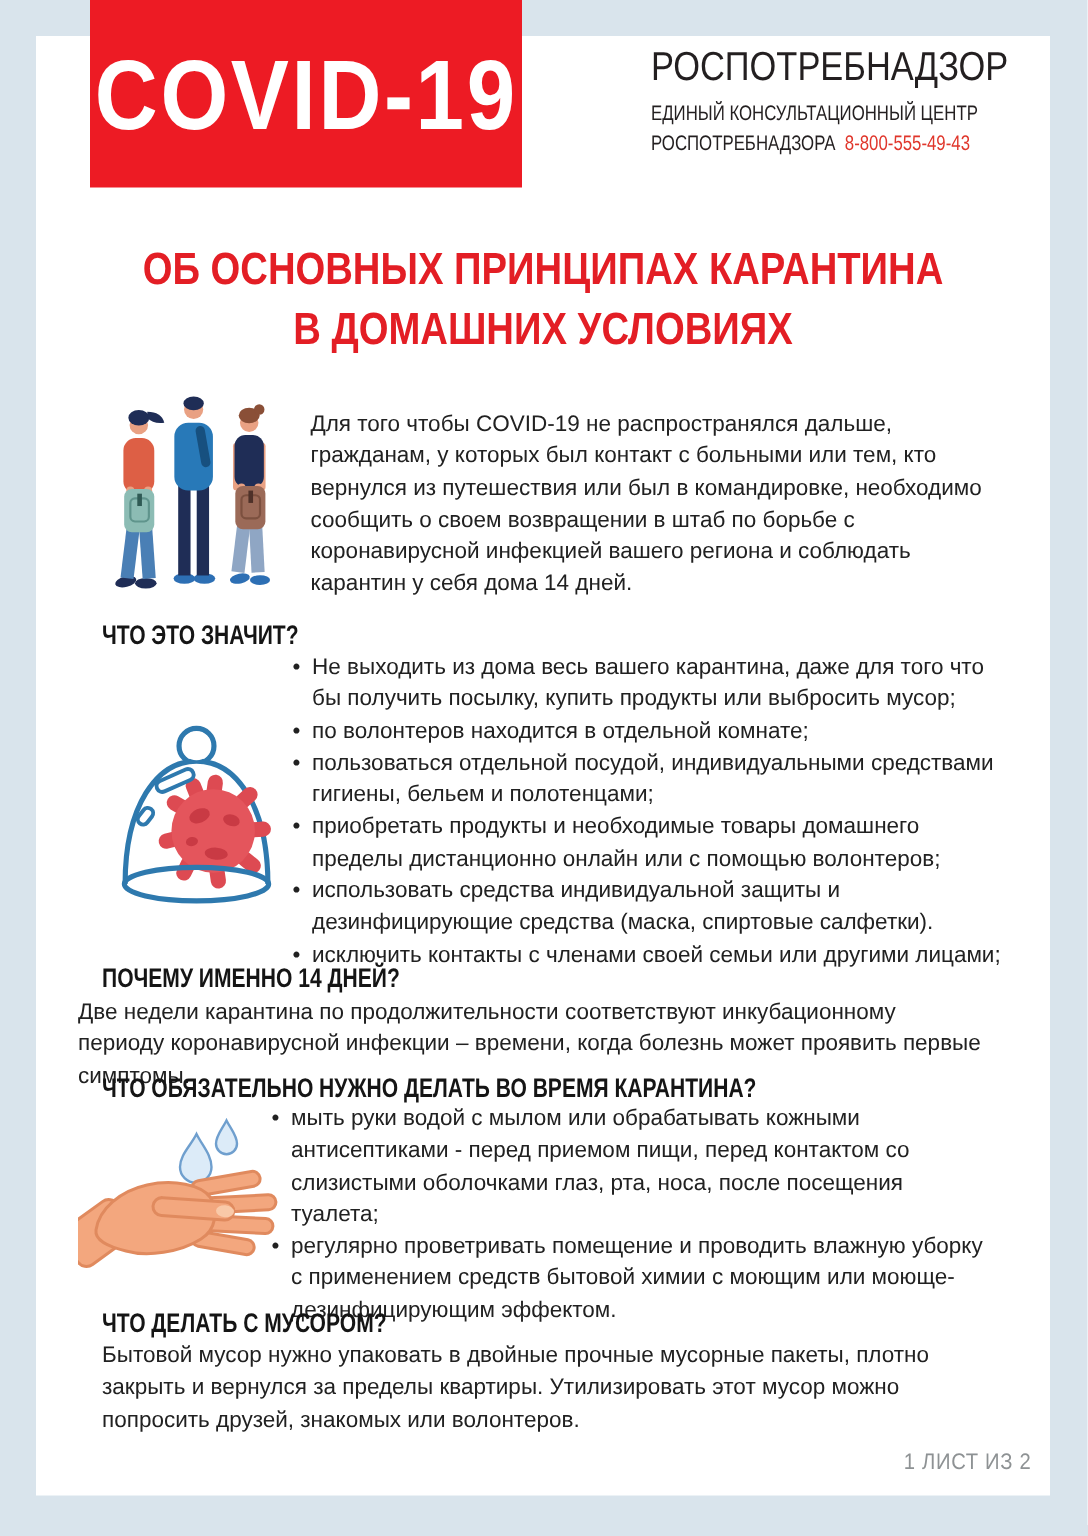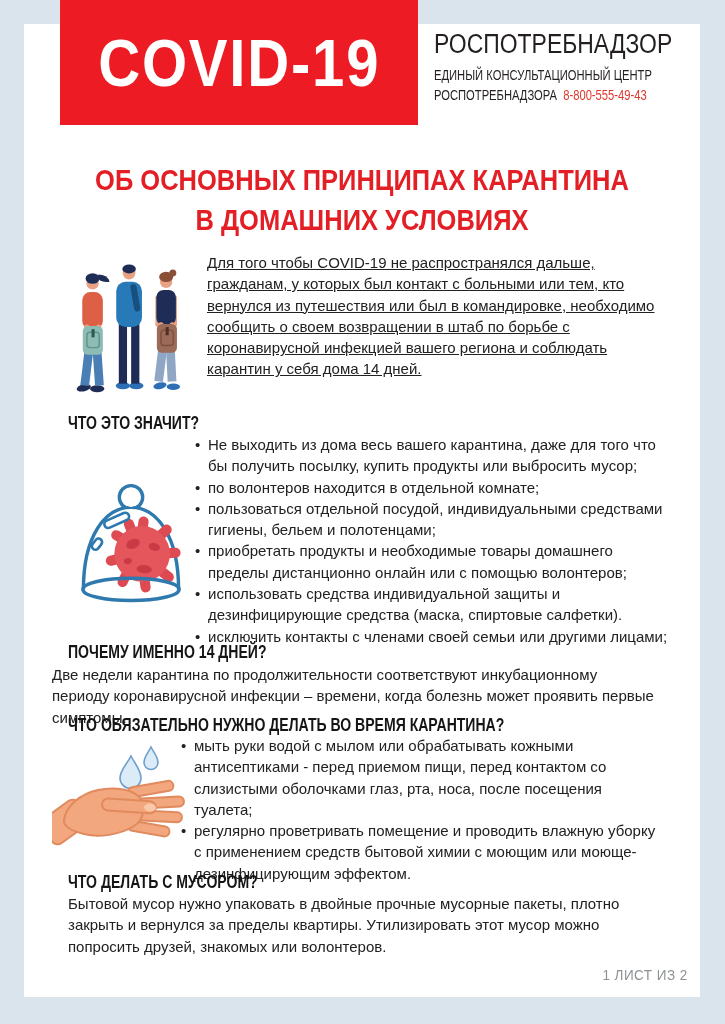--- a/index.html
+++ b/index.html
@@ -9,21 +9,21 @@
     font-family:"Liberation Sans", sans-serif;
     position:relative;overflow:hidden;
     color:#212121;
   }
   .page{
     position:absolute;left:24px;top:24px;width:676px;height:973px;
     background:#ffffff;
   }
   
   .banner{
-    position:absolute;left:36px;top:-24px;width:358px;height:125px;
+    position:absolute;left:36px;top:-24px;width:288px;height:125px;
     background:#ed1b24;
     display:flex;align-items:center;justify-content:center;
   }
   .banner-text{
     color:#ffffff;font-size:66px;font-weight:bold;letter-spacing:2px;
     transform:scaleX(0.88);white-space:nowrap;
   }
   .header-right{position:absolute;left:410px;top:2px;}
   .org-name{
     font-size:27px;color:#231f20;line-height:36px;
@@ -36,21 +36,21 @@
   .phone{color:#e0362b;}
   
   .main-title{
     position:absolute;left:0;top:136px;width:676px;
     text-align:center;color:#e31e25;font-weight:bold;
     font-size:30px;line-height:40px;
     transform:scaleX(0.85);transform-origin:center top;white-space:nowrap;
   }
   
   .body-text{font-size:15px;line-height:21.3px;color:#212121;}
-  .intro-text{position:absolute;left:183px;top:228px;width:468px;text-decoration:underline;}
+  .intro-text{position:absolute;left:183px;top:248px;width:468px;}
   .sec-head{
     position:absolute;left:44px;
     font-size:18px;font-weight:bold;color:#151515;line-height:22px;
     transform:scaleX(0.78);transform-origin:left center;white-space:nowrap;
   }
   .blist{list-style:none;margin:0;padding:0;position:absolute;}
   .blist li{position:relative;padding-left:14px;margin:0;}
   .blist li::before{content:"•";position:absolute;left:1px;top:0;}
   .s1-list{left:170px;top:410px;width:478px;}
   .s3-list{left:156px;top:711px;width:482px;}

